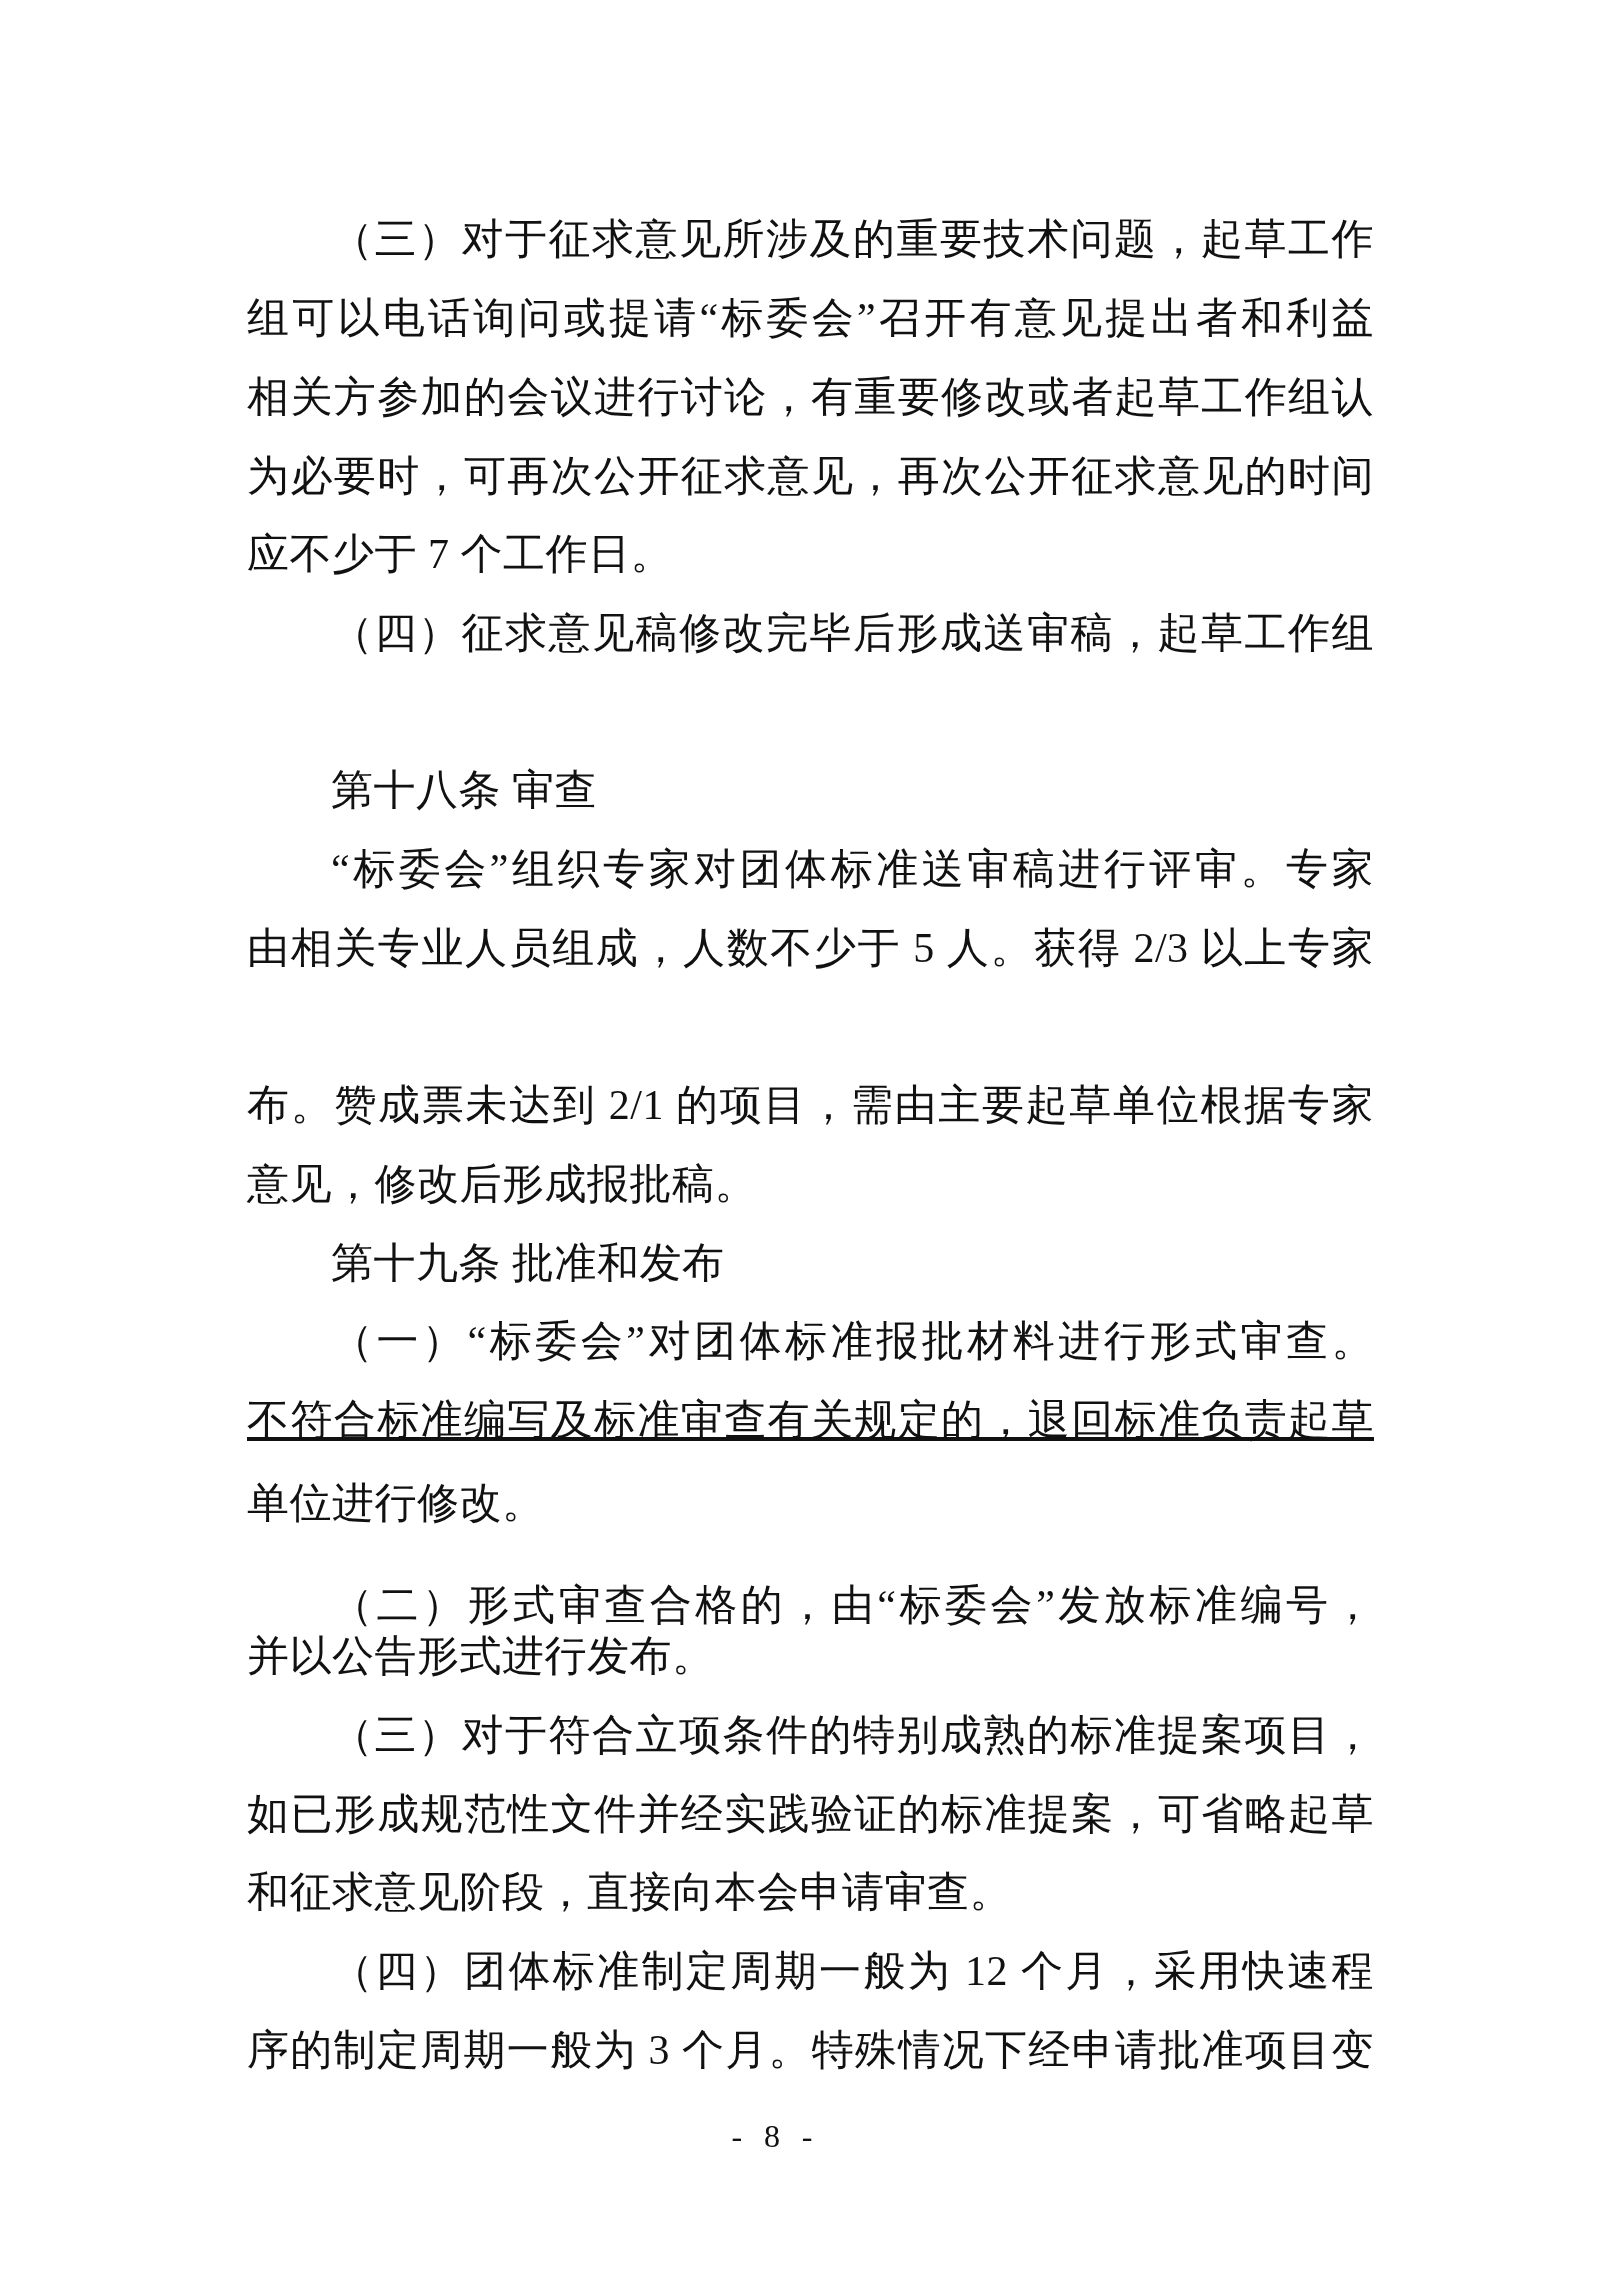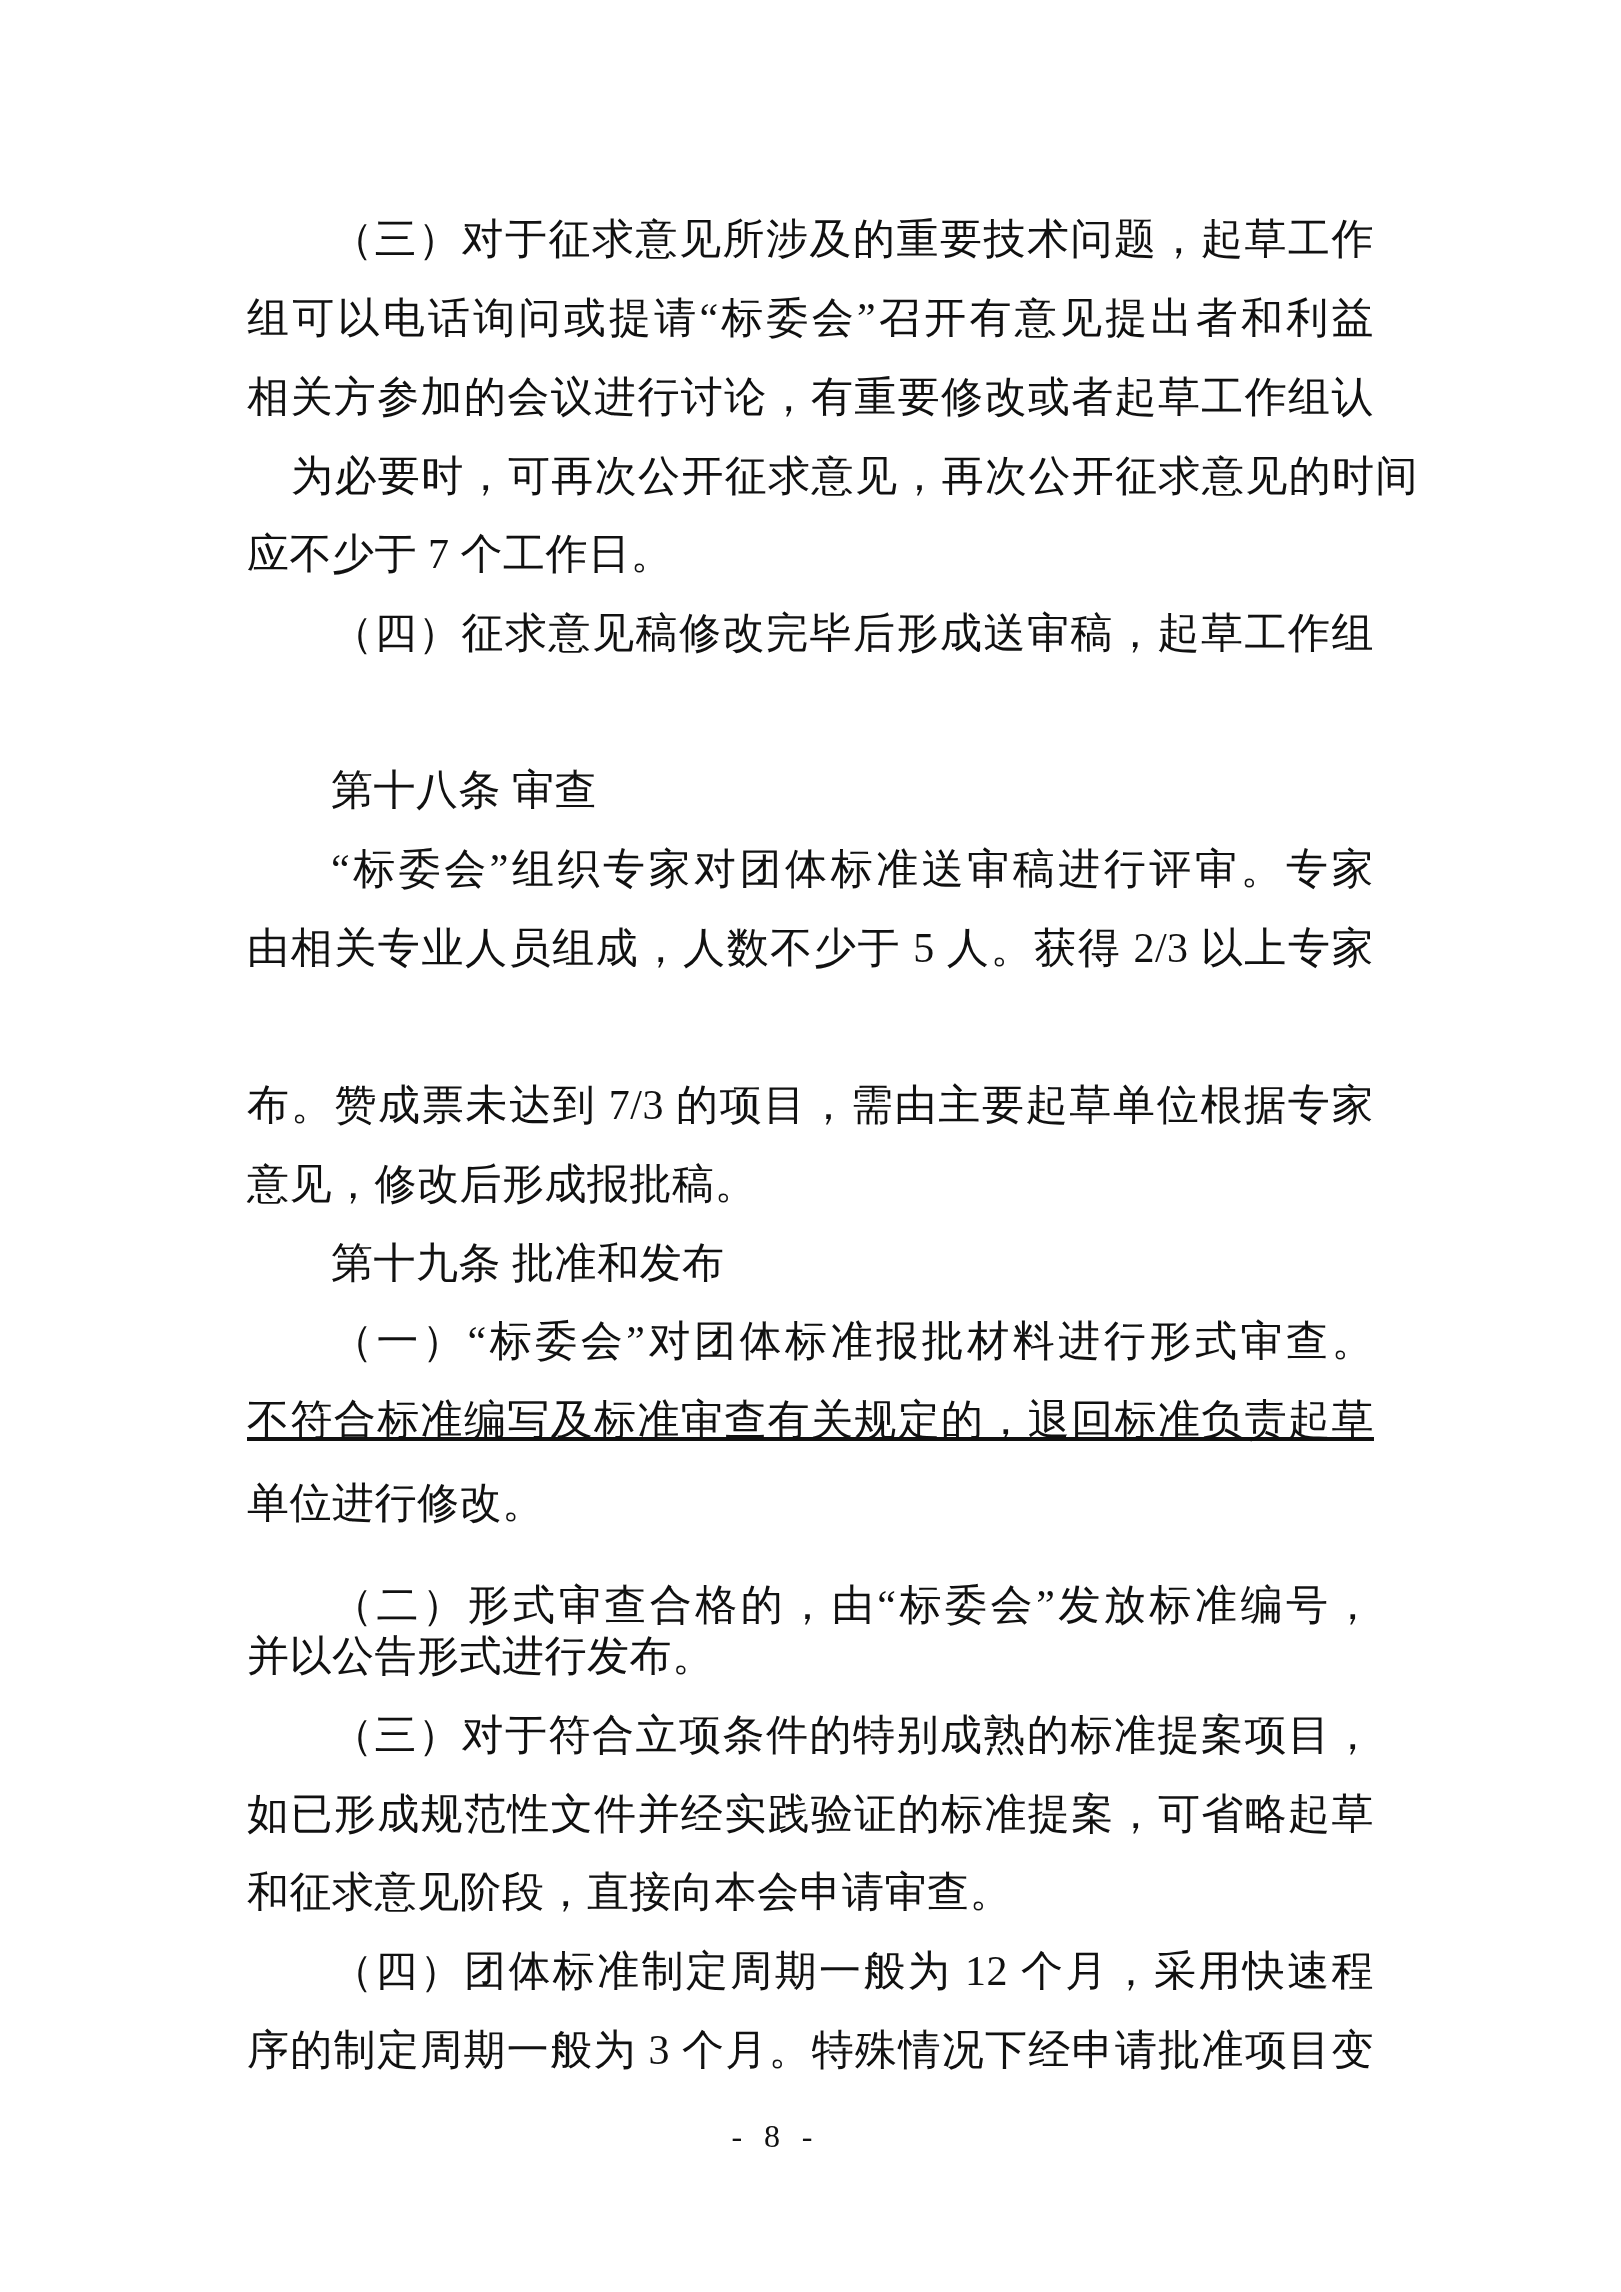--- a/index.html
+++ b/index.html
@@ -53,27 +53,27 @@
   }
 </style>
 </head>
 <body>
 
 <div class="page">
   <div class="textblock" id="textblock">
       <div class="line indent just" style="top: 200px;">（三）对于征求意见所涉及的重要技术问题，起草工作</div>
       <div class="line just" style="top: 279px;">组可以电话询问或提请“标委会”召开有意见提出者和利益</div>
       <div class="line just" style="top: 358px;">相关方参加的会议进行讨论，有重要修改或者起草工作组认</div>
-      <div class="line just" style="top: 437px; margin-left: 44px;">为必要时，可再次公开征求意见，再次公开征求意见的时间</div>
+      <div class="line just" style="top: 437px;">为必要时，可再次公开征求意见，再次公开征求意见的时间</div>
       <div class="line" style="top: 515px;">应不少于 7 个工作日。</div>
       <div class="line indent just" style="top: 594px;">（四）征求意见稿修改完毕后形成送审稿，起草工作组</div>
       <div class="line indent" style="top: 751px;">第十八条 审查</div>
       <div class="line indent just" style="top: 830px;">“标委会”组织专家对团体标准送审稿进行评审。专家</div>
       <div class="line just" style="top: 909px;">由相关专业人员组成，人数不少于 5 人。获得 2/3 以上专家</div>
-      <div class="line just" style="top: 1066px;">布。赞成票未达到 7/3 的项目，需由主要起草单位根据专家</div>
+      <div class="line just" style="top: 1066px;">布。赞成票未达到 2/1 的项目，需由主要起草单位根据专家</div>
       <div class="line" style="top: 1145px;">意见，修改后形成报批稿。</div>
       <div class="line indent" style="top: 1224px;">第十九条 批准和发布</div>
       <div class="line indent just" style="top: 1302px;">（一）“标委会”对团体标准报批材料进行形式审查。</div>
       <div class="line just" style="top: 1381px; text-decoration: underline;">不符合标准编写及标准审查有关规定的，退回标准负责起草</div>
       <div class="line" style="top: 1464px;">单位进行修改。</div>
       <div class="line indent just" style="top: 1566px;">（二）形式审查合格的，由“标委会”发放标准编号，</div>
       <div class="line" style="top: 1617px;">并以公告形式进行发布。</div>
       <div class="line indent just" style="top: 1696px;">（三）对于符合立项条件的特别成熟的标准提案项目，</div>
       <div class="line just" style="top: 1775px;">如已形成规范性文件并经实践验证的标准提案，可省略起草</div>
       <div class="line" style="top: 1853px;">和征求意见阶段，直接向本会申请审查。</div>

